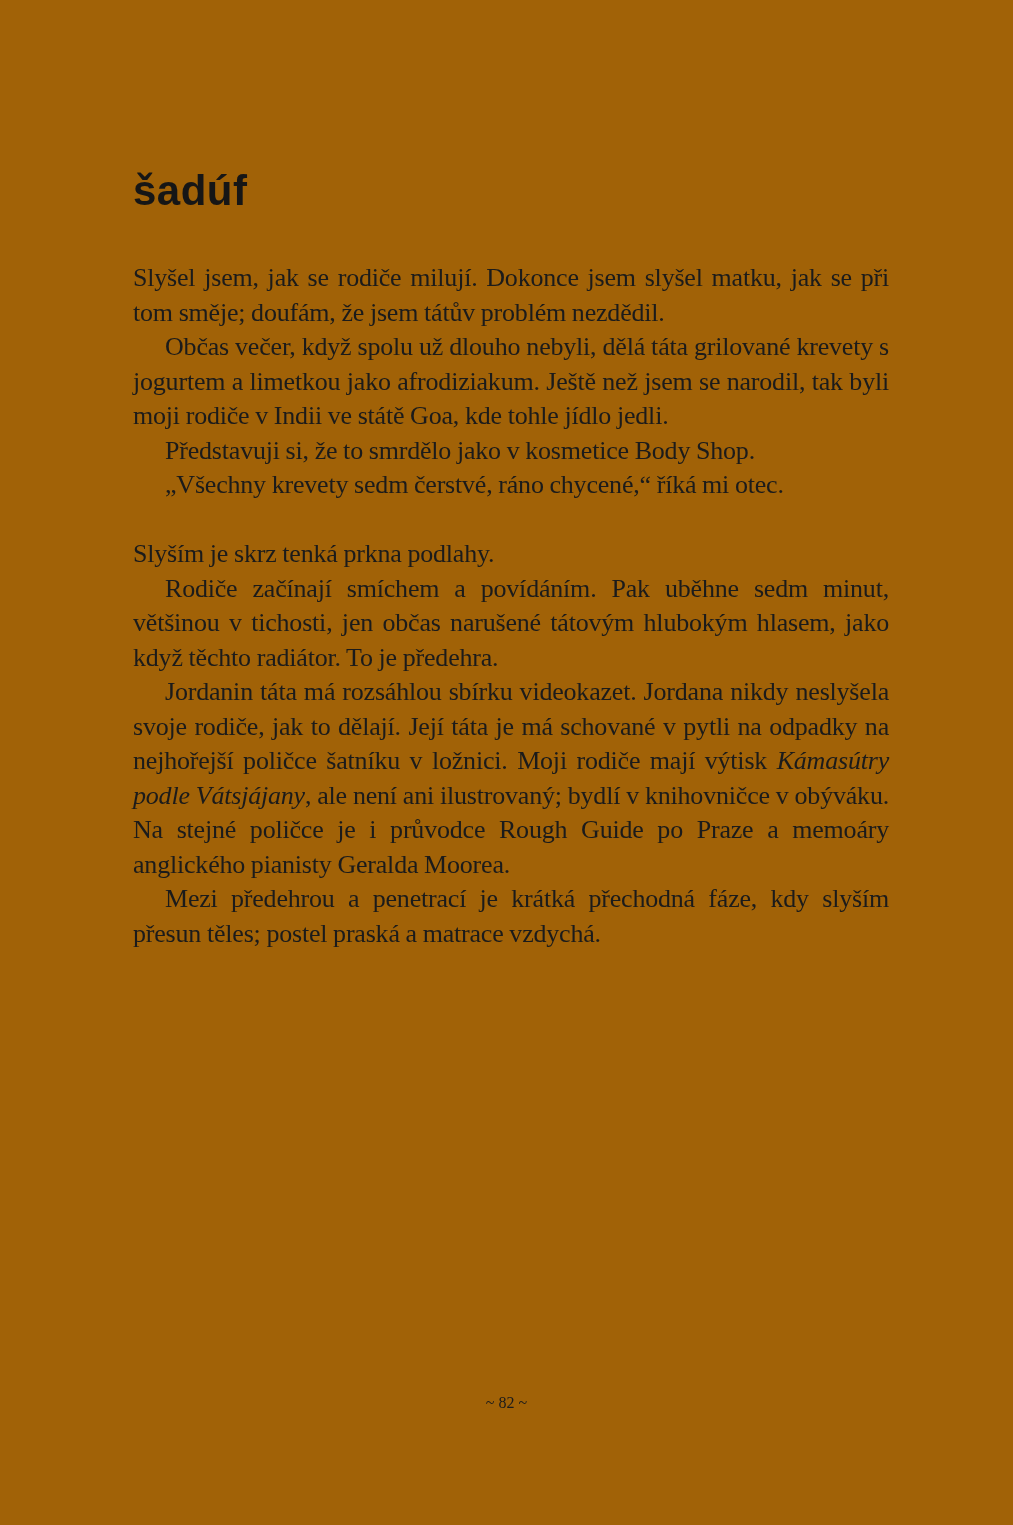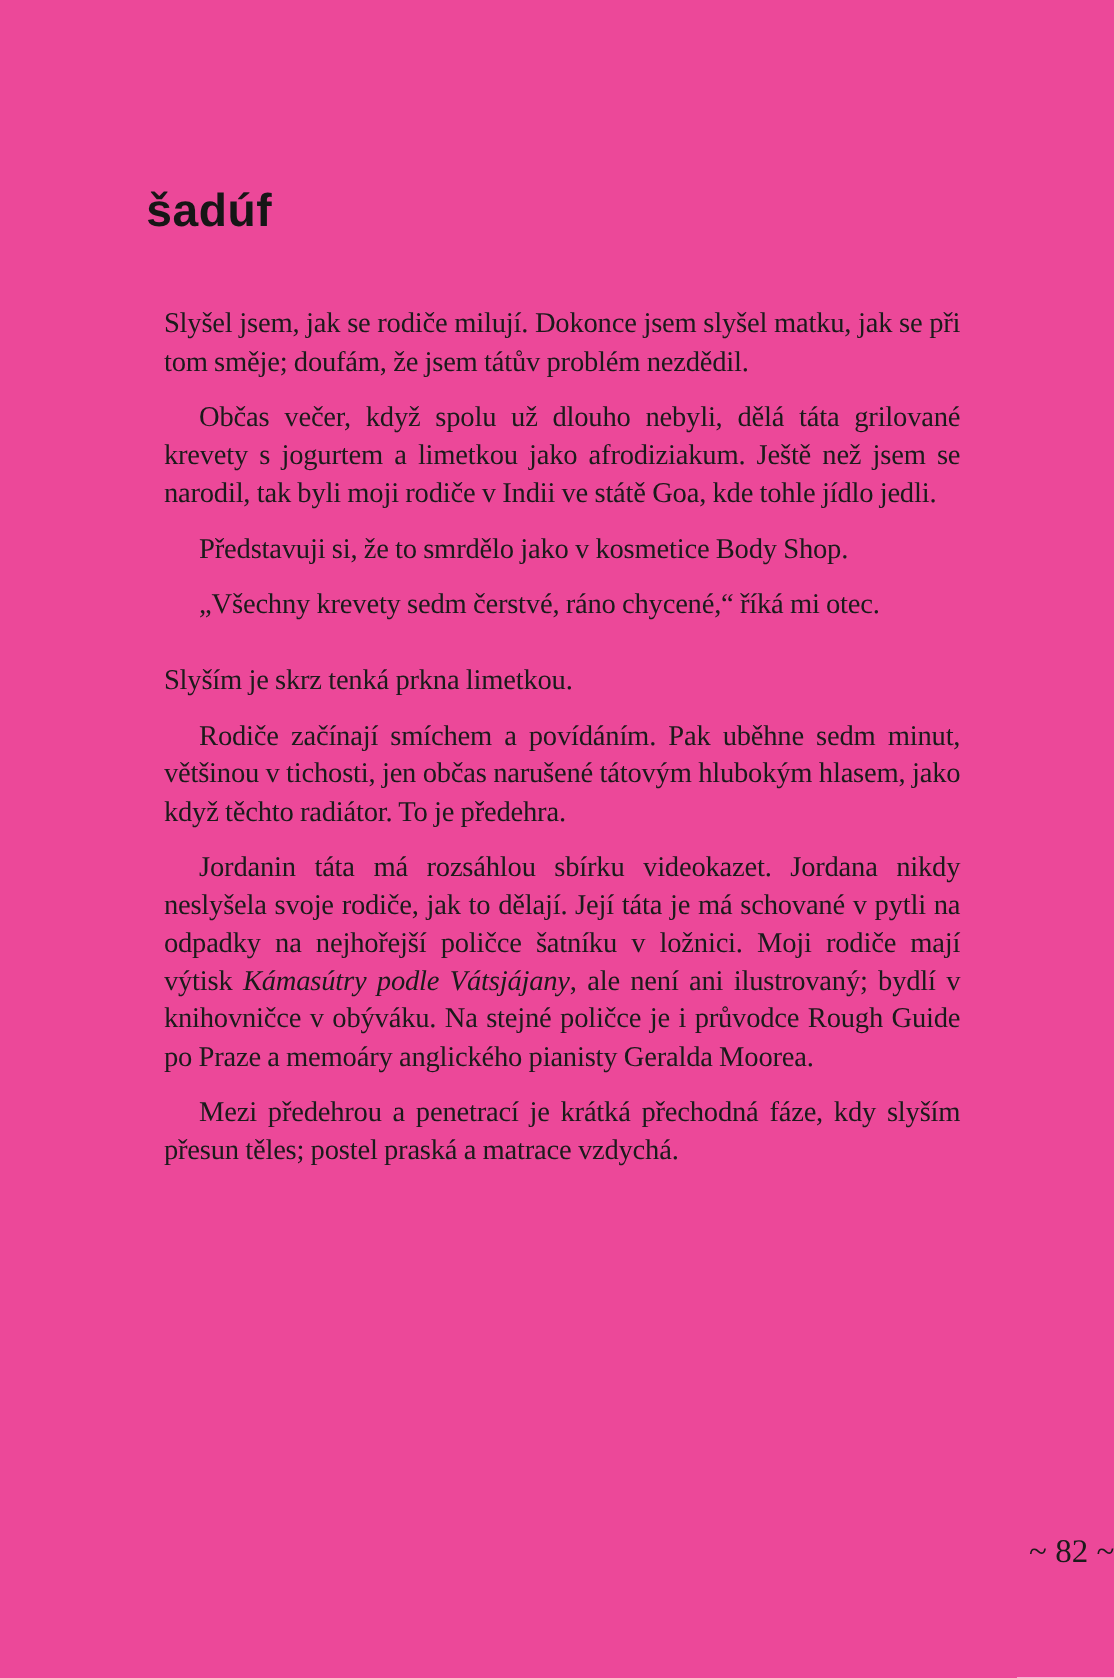--- a/index.html
+++ b/index.html
@@ -5,21 +5,21 @@
 <style>
   html, body {
     margin: 0;
     padding: 0;
     background: #ffffff;
   }
   .book-page {
     position: relative;
     width: 1013px;
     height: 1525px;
-    background: #ec4899;
+    background: #a16207;
     overflow: hidden;
   }
   .chapter-title {
     position: absolute;
     left: 133px;
     top: 142px;
     font-family: "Liberation Sans", "DejaVu Sans", sans-serif;
     font-weight: 700;
     font-size: 42px;
     letter-spacing: 0.5px;
@@ -33,40 +33,40 @@
     width: 756px;
     font-family: "Liberation Serif", "DejaVu Serif", serif;
     font-size: 26px;
     line-height: 34.5px;
     letter-spacing: -0.2px;
     word-spacing: -0.5px;
     color: #1b1b1b;
     text-align: justify;
   }
   .para {
-    margin: 16px;
+    margin: 0;
     padding: 0;
   }
   .para.indent {
     text-indent: 32px;
   }
   .para.section-gap {
     margin-top: 34.5px;
   }
   .book-title-italic {
     font-style: italic;
   }
   .page-footer {
     position: absolute;
     left: 0;
     top: 1394px;
     width: 1013px;
-    text-align: right;
+    text-align: center;
     font-family: "Liberation Serif", "DejaVu Serif", serif;
-    font-size: 30px;
+    font-size: 16px;
     color: #1b1b1b;
   }
 </style>
 </head>
 <body>
 
 <div class="book-page">
 
   <h1 class="chapter-title">šadúf</h1>
 
@@ -76,21 +76,21 @@
 
     <p class="para indent">Občas večer, když spolu už dlouho nebyli, dělá táta grilované krevety s jogurtem a limetkou jako afrodiziakum. Ještě než jsem se narodil, tak byli moji rodiče v Indii ve státě Goa, kde tohle jídlo jedli.</p>
 
 
     <p class="para indent">Představuji si, že to smrdělo jako v kosmetice Body Shop.</p>
 
     <p class="para indent">„Všechny krevety sedm čerstvé, ráno chycené,“ říká mi otec.</p>
 
 
 
-    <p class="para section-gap">Slyším je skrz tenká prkna limetkou.</p>
+    <p class="para section-gap">Slyším je skrz tenká prkna podlahy.</p>
 
     <p class="para indent">Rodiče začínají smíchem a povídáním. Pak uběhne sedm minut, většinou v tichosti, jen občas narušené tátovým hlubokým hlasem, jako když těchto radiátor. To je předehra.</p>
 
     <p class="para indent"><span>Jordanin táta má rozsáhlou sbírku videokazet. Jordana nikdy neslyšela svoje rodiče, jak to dělají. Její táta je má schované v pytli na odpadky na nejhořejší poličce šatníku v ložnici. Moji rodiče mají výtisk </span><span class="book-title-italic">Kámasútry podle Vátsjájany</span><span>, ale není ani ilustrovaný; bydlí v knihovničce v obýváku. Na stejné poličce je i průvodce Rough Guide po Praze a memoáry anglického pianisty Geralda Moorea.</span></p>
 
     <p class="para indent">Mezi předehrou a penetrací je krátká přechodná fáze, kdy slyším přesun těles; postel praská a matrace vzdychá.</p>
 
   </div>
 
   <div class="page-footer">~ 82 ~</div>

